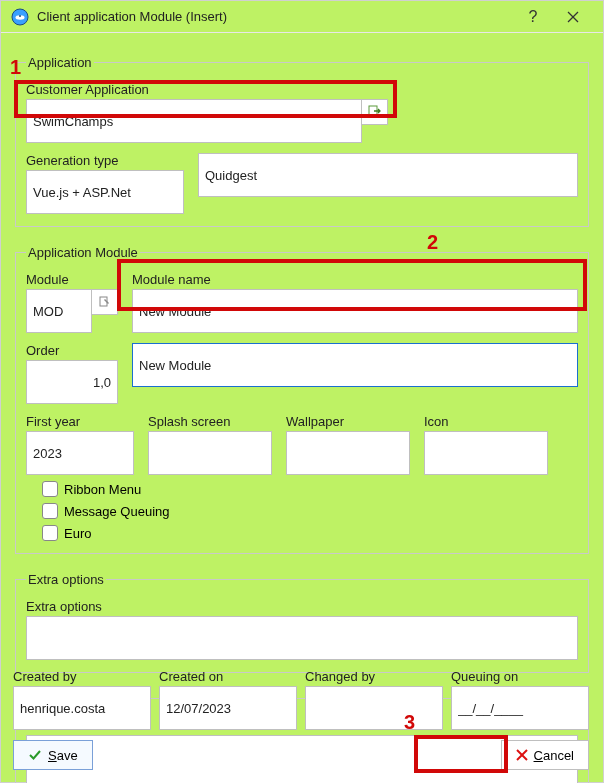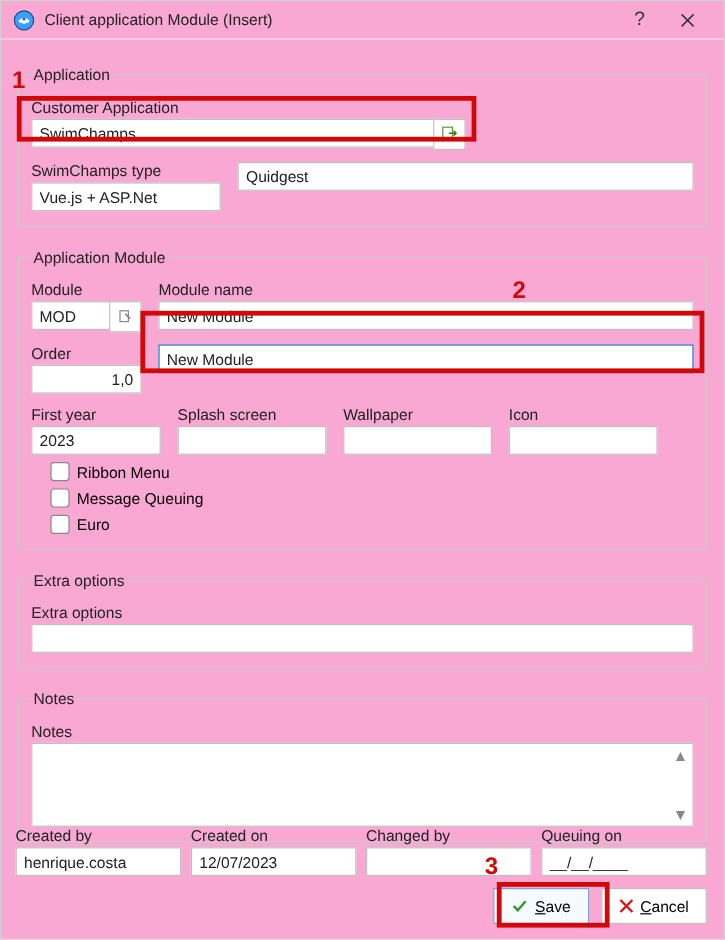--- a/index.html
+++ b/index.html
@@ -1,41 +1,41 @@
 <!DOCTYPE html>
 <html><head>
 <meta charset="utf-8">
 <style>
   * { box-sizing: border-box; margin: 0; padding: 0; font-family: "Segoe UI", Tahoma, sans-serif; font-size: 13px; }
   body { background: #f7f7f7; width: 604px; height: 783px; }
-  .window { background: #f9a8d4; width: 604px; height: 783px; position: relative; border: 1px solid #d0d0d0; }
+  .window { background: #bef264; width: 604px; height: 783px; position: relative; border: 1px solid #d0d0d0; }
   .titlebar { display: flex; align-items: center; height: 32px; padding: 0 10px; border-bottom: 1px solid #e8e8e8; }
   .titlebar .app-icon { width: 18px; height: 18px; display: flex; align-items: center; justify-content: center; margin-right: 8px; }
   .titlebar .title { flex: 1; font-size: 13px; color: #222; }
   .win-btn { width: 40px; height: 28px; display: flex; align-items: center; justify-content: center; font-size: 14px; color: #333; }
   .help-btn { font-size: 16px; }
   .content { padding: 10px 14px 0 14px; }
   fieldset { border: 1px solid #c9c9c9; position: relative; margin-top: 12px; padding: 12px 10px 12px 10px; }
   legend { font-size: 13px; color: #222; padding: 0 2px; }
   .label { font-size: 13px; color: #222; margin-bottom: 2px; }
   .row { display: flex; gap: 14px; }
-  input[type=text].field, .field { height: 24px; border: 1px solid #bfbfbf; background: #fff; padding: 2px 6px; font-size: 13px; color: #222; width: 100%; }
+  input[type=text].field, .field { height: 44px; border: 1px solid #bfbfbf; background: #fff; padding: 2px 6px; font-size: 13px; color: #222; width: 100%; }
   .field.readonly { background: #fff; color: #888; }
   .field.gray { color: #888; }
   .lookup-btn { height: 26px; width: 26px; border: 1px solid #bfbfbf; border-left: none; background: #fff; display: flex; align-items: center; justify-content: center; }
   .lookup-wrap { display: flex; }
   .lookup-wrap .field { flex: 1; }
   .checkbox-row { display: flex; align-items: center; gap: 6px; margin-top: 6px; padding-left: 16px; }
   .checkbox { width: 16px; height: 16px; border: 1px solid #888; border-radius: 3px; background: #fff; }
   .textarea { height: 70px; width: 100%; border: 1px solid #bfbfbf; background: #fff; position: relative; }
   .scrollhints { position: absolute; right: 2px; top: 2px; bottom: 2px; width: 16px; display: flex; flex-direction: column; justify-content: space-between; color: #888; font-size: 10px; align-items: center; }
   .footer { position: absolute; left: 12px; right: 14px; bottom: 12px; }
   .meta { display: flex; gap: 8px; }
   .meta .col { flex: 1; }
-  .btn-row { display: flex; justify-content: flex-end; gap: 10px; margin-top: 10px; }
+  .btn-row { display: flex; justify-content: space-between; gap: 10px; margin-top: 10px; }
   .btn { height: 30px; padding: 0 14px; border: 1px solid #7aa0d8; background: #f5faff; display: flex; align-items: center; gap: 6px; }
   .btn.cancel { border: 1px solid #bfbfbf; background: #fff; }
   .btn .u { text-decoration: underline; }
   .box-red { position: absolute; border: 4px solid #d10808; pointer-events: none; }
   .ann { position: absolute; color: #d10808; font-size: 20px; font-weight: bold; pointer-events: none; }
   .order-field { text-align: right; }
 </style>
 </head>
 <body>
 
@@ -68,21 +68,21 @@
         <input type="text" class="field" value="SwimChamps" style="">
         <div class="lookup-btn">
           <svg width="14" height="14" viewBox="0 0 14 14">
               <rect x="1" y="1" width="8" height="10" fill="none" stroke="#5a9a3a" stroke-width="1"></rect>
               <path d="M6 6 L12 6 M10 4 L12 6 L10 8" stroke="#3c7a1f" stroke-width="1.3" fill="none"></path>
             </svg>
         </div>
       </div>
       <div class="row" style="margin-top:10px;">
         <div style="width:158px;">
-          <div class="label">SwimChamps type</div>
+          <div class="label">Generation type</div>
           <input type="text" class="field readonly" readonly="" value="Vue.js + ASP.Net" style="">
         </div>
         <div style="flex:1;">
           <input type="text" class="field readonly" readonly="" value="Quidgest" style="">
         </div>
       </div>
     </fieldset>
 
     <fieldset style="margin-top:18px;">
       <legend>Application Module</legend>

